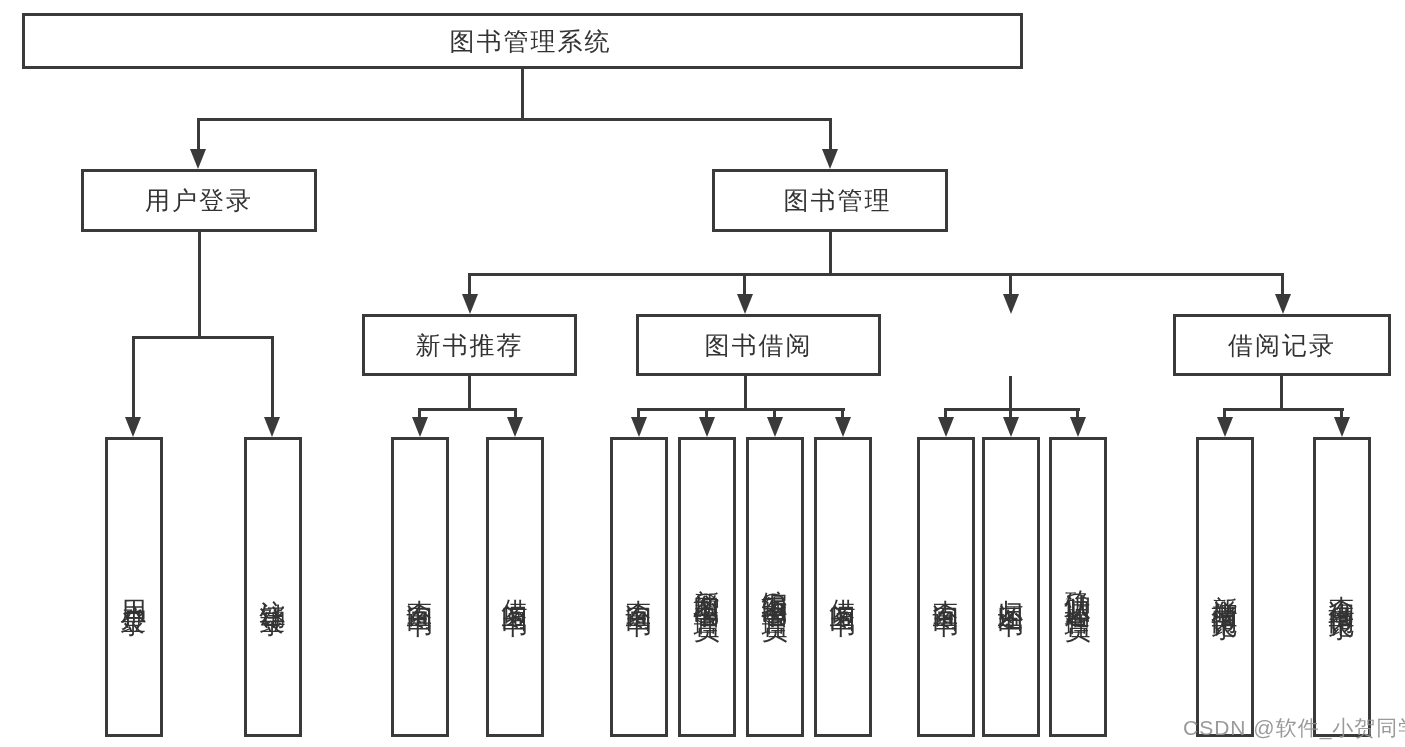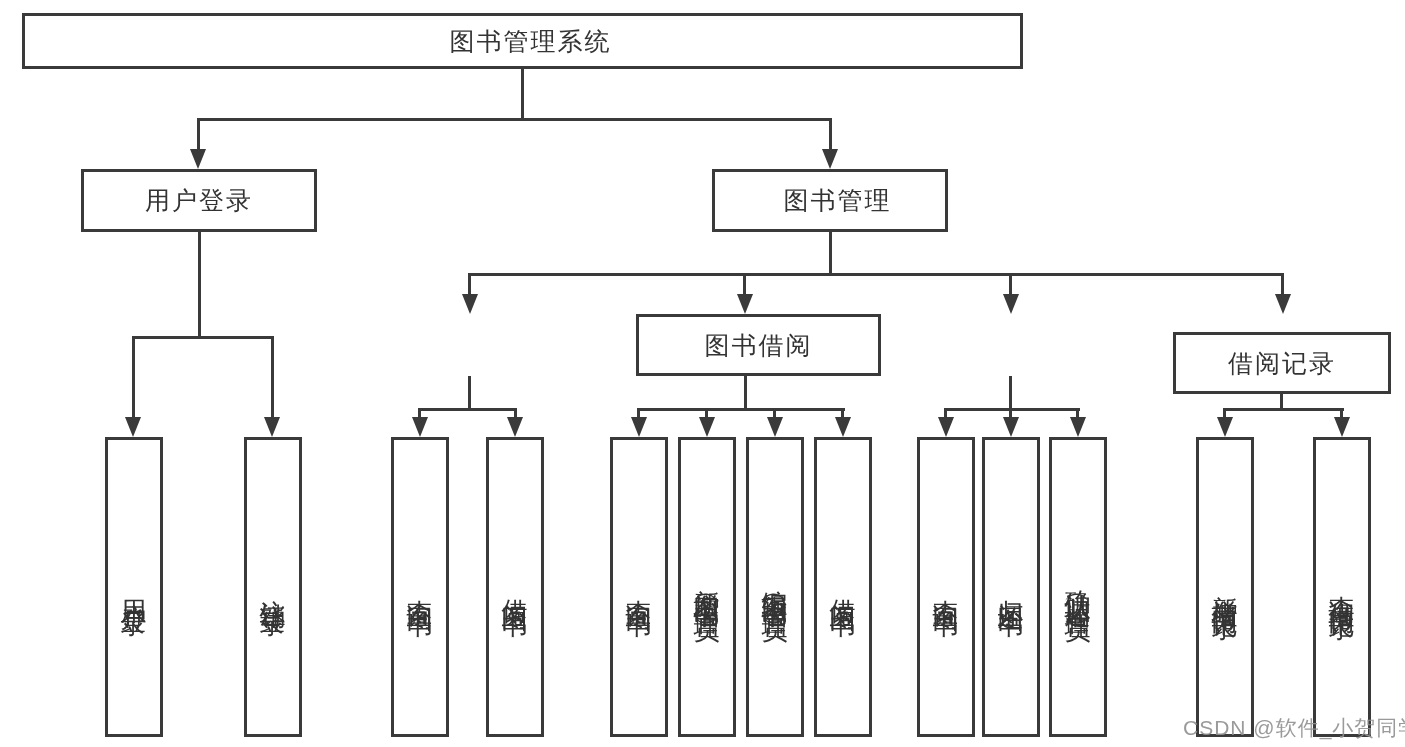--- a/index.html
+++ b/index.html
@@ -86,22 +86,23 @@
   <div class="hline" style="left:468px;top:273px;width:816px;"></div>
   <div class="vline" style="left:468px;top:273px;height:21px;"></div>
   <div class="arrow" style="left:462px;top:294px;"></div>
   <div class="vline" style="left:743px;top:273px;height:21px;"></div>
   <div class="arrow" style="left:737px;top:294px;"></div>
   <div class="vline" style="left:1009px;top:273px;height:21px;"></div>
   <div class="arrow" style="left:1003px;top:294px;"></div>
   <div class="vline" style="left:1281px;top:273px;height:21px;"></div>
   <div class="arrow" style="left:1275px;top:294px;"></div>
 
+  <div class="box hbox" style="left:362px;top:314px;width:215px;height:62px;">新书推荐</div>
   <div class="box hbox" style="left:636px;top:314px;width:245px;height:62px;">图书借阅</div>
-  <div class="box hbox" style="left:1173px;top:314px;width:218px;height:62px;margin-top:18px;">借阅记录</div>
+  <div class="box hbox" style="left:1173px;top:314px;width:218px;height:62px;">借阅记录</div>
 
   <div class="vline" style="left:468px;top:376px;height:32px;"></div>
   <div class="hline" style="left:418px;top:408px;width:99px;"></div>
   <div class="vline" style="left:418px;top:408px;height:9px;"></div>
   <div class="arrow" style="left:412px;top:417px;"></div>
   <div class="vline" style="left:514px;top:408px;height:9px;"></div>
   <div class="arrow" style="left:507px;top:417px;"></div>
 
   <div class="vline" style="left:744px;top:376px;height:32px;"></div>
   <div class="hline" style="left:637px;top:408px;width:208px;"></div>

